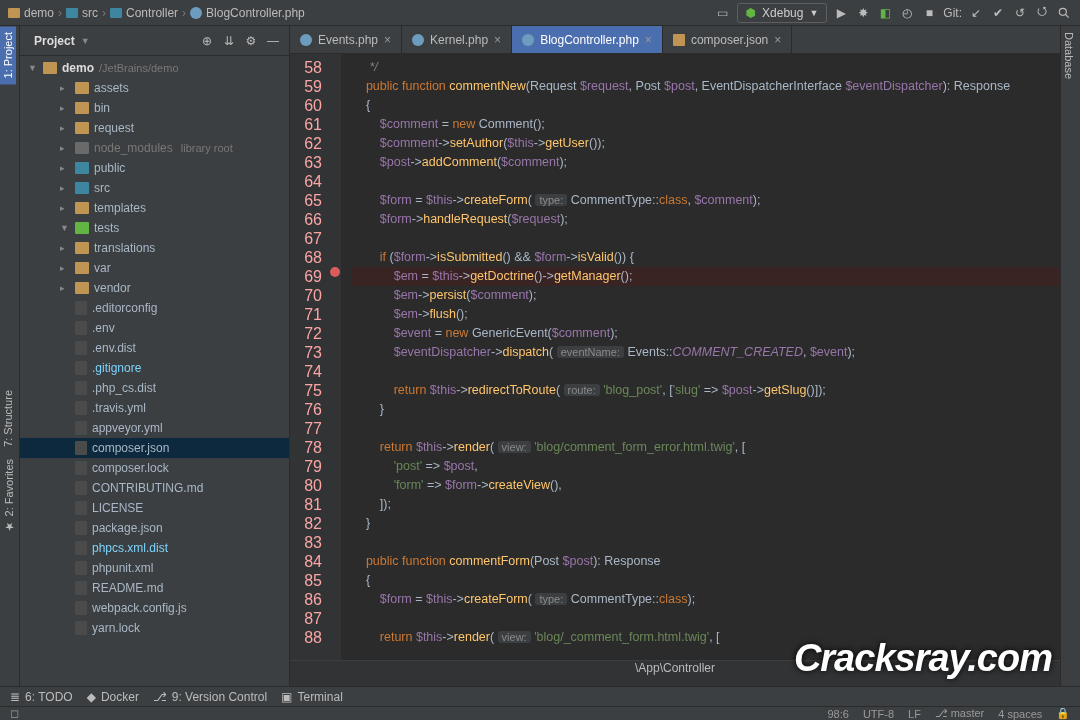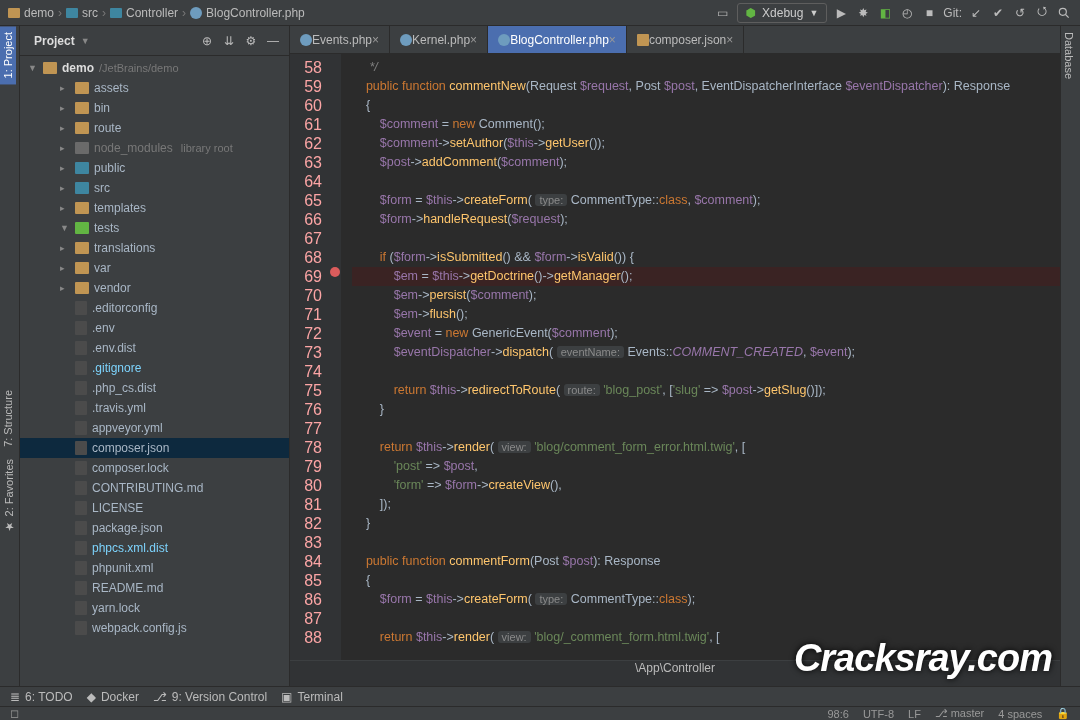--- a/index.html
+++ b/index.html
@@ -45,21 +45,21 @@
 .fic.folder.blue { background:#3e86a0; }
 .fic.folder.green { background:#62b543; }
 .fic.folder.grey { background:#6a6a6a; }
 .fic.file { background:#4b4b4b; border-radius:1px; position:relative; width:12px; height:14px; }
 .node .red { color:#7dd3fc; }
 .lbl2 { color:#787878; font-size:11px; } .depth2{padding-left:40px;}
 
 
 .editor { position:absolute; left:290px; right:20px; top:26px; bottom:34px; background:#2b2b2b; display:flex; flex-direction:column; }
 .tabs { height:28px; background:#3c3f41; display:flex; align-items:stretch; border-bottom:1px solid #2b2b2b; }
-.tab { display:flex; align-items:center; padding:0 10px; border-right:1px solid #2b2b2b; color:#bbb; cursor:pointer; font-size:12px; }
+.tab { display:flex; align-items:center; gap:6px; padding:0 10px; border-right:1px solid #2b2b2b; color:#bbb; cursor:pointer; font-size:12px; }
 .tab.active { background:#4b6eaf; color:#fff; }
 .tab .close { color:#999; font-size:12px; }
 .tabfic { width:12px; height:12px; border-radius:50%; background:#6e9cbe; display:inline-block; }
 .tabfic.json { background:#c09553; border-radius:1px; }
 
 .codewrap { flex:1; display:flex; overflow:hidden; position:relative; }
 .gutter { width:38px; background:#313335; color:#fca5a5; text-align:right; padding:4px 6px 0 0; font-family:Menlo,Consolas,monospace; font-size:16px; line-height:19px; }
 .foldg { width:14px; background:#313335; border-right:1px solid #2b2b2b; position:relative; }
 .code { flex:1; padding:4px 0 0 10px; font-family:Menlo,Consolas,monospace; font-size:12.5px; line-height:19px; white-space:pre; overflow:hidden; }
 .codeline { height:19px; }
@@ -159,21 +159,21 @@
           <span class="">assets</span>
         </div>
         <div class="node depth2">
           <span class="arrow">▸</span>
           <span class="fic folder "></span>
           <span class="">bin</span>
         </div>
         <div class="node depth2">
           <span class="arrow">▸</span>
           <span class="fic folder "></span>
-          <span class="">route</span>
+          <span class="">request</span>
         </div>
         <div class="node depth2 dim">
           <span class="arrow">▸</span>
           <span class="fic folder grey"></span>
           <span class="">node_modules</span>
           <span class="lbl2">&nbsp;library root</span>
         </div>
         <div class="node depth2">
           <span class="arrow">▸</span>
           <span class="fic folder blue"></span>
@@ -280,26 +280,26 @@
           <span class="">phpunit.xml</span>
         </div>
         <div class="node depth2">
           <span class="arrow"></span>
           <span class="fic file"></span>
           <span class="">README.md</span>
         </div>
         <div class="node depth2">
           <span class="arrow"></span>
           <span class="fic file"></span>
+          <span class="">webpack.config.js</span>
+        </div>
+        <div class="node depth2">
+          <span class="arrow"></span>
+          <span class="fic file"></span>
           <span class="">yarn.lock</span>
-        </div>
-        <div class="node depth2">
-          <span class="arrow"></span>
-          <span class="fic file"></span>
-          <span class="">webpack.config.js</span>
         </div>
       </div>
   </div>
 </div>
 
 <div class="editor">
   <div class="tabs" id="tabs">
       <div class="tab">
         <span class="tabfic "></span>
         <span>Events.php</span>

